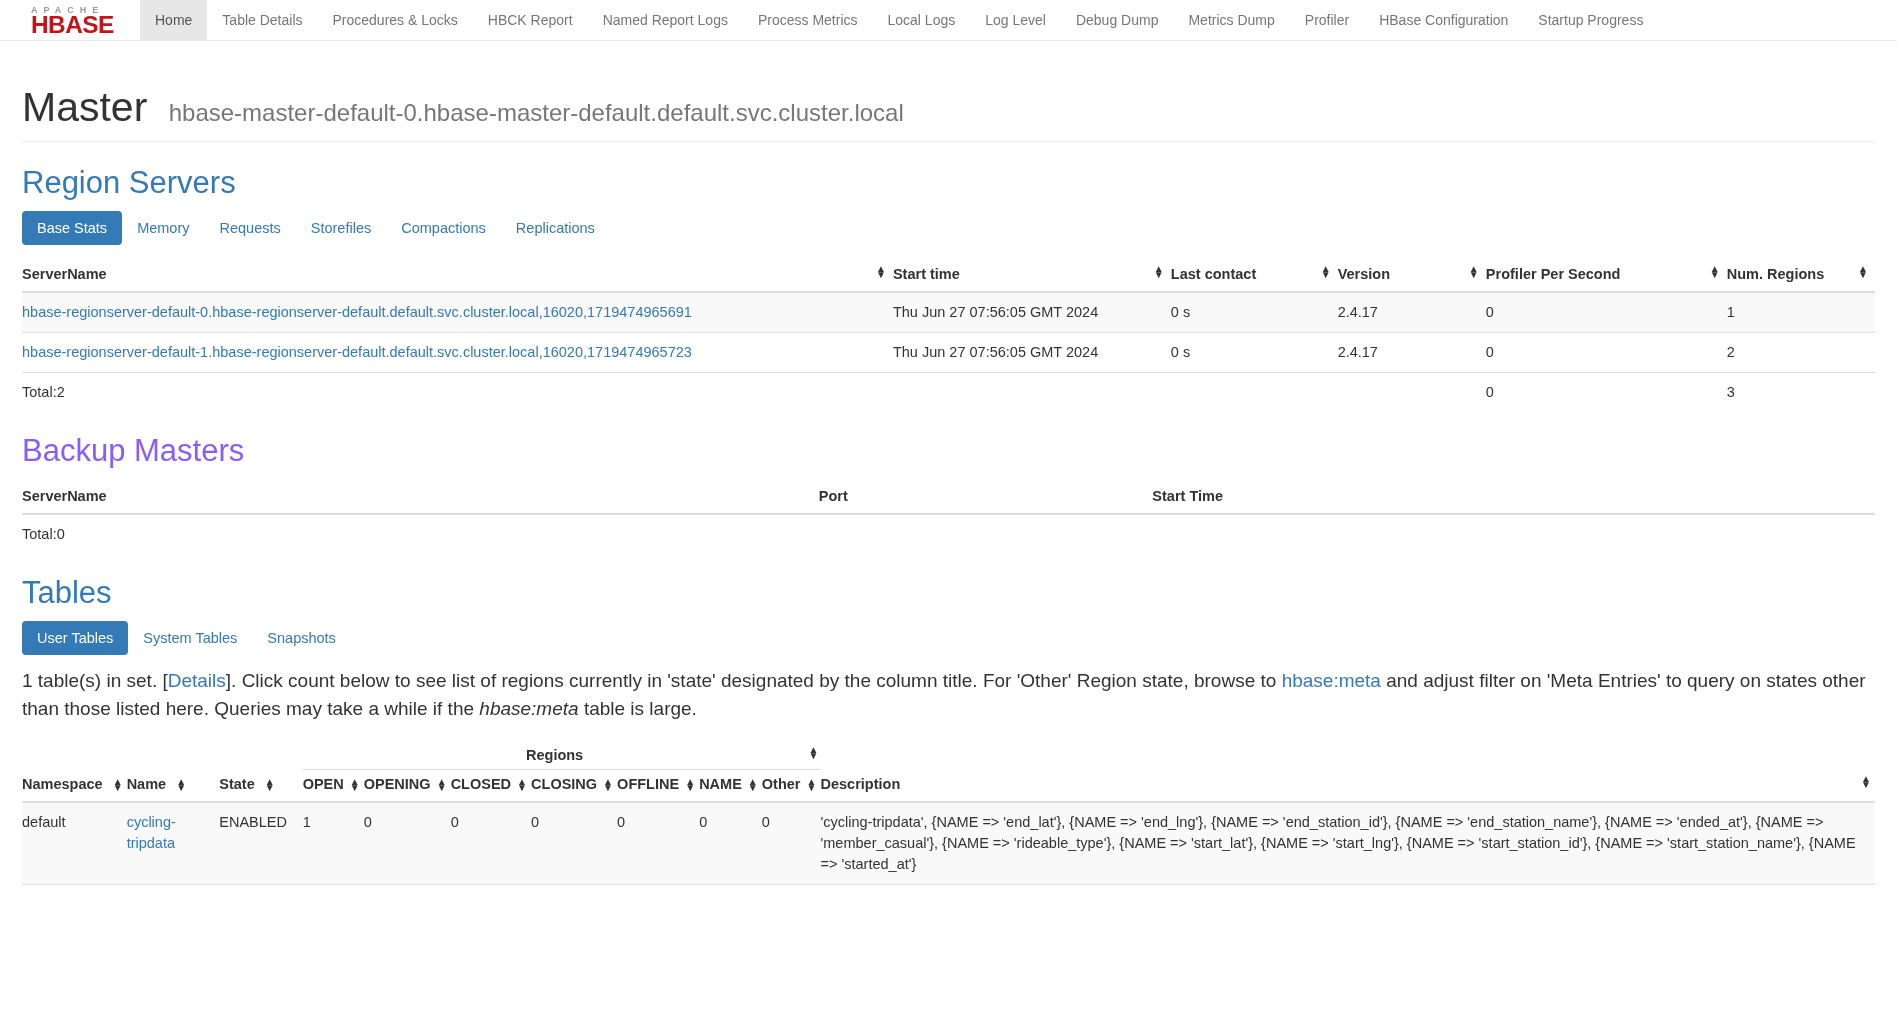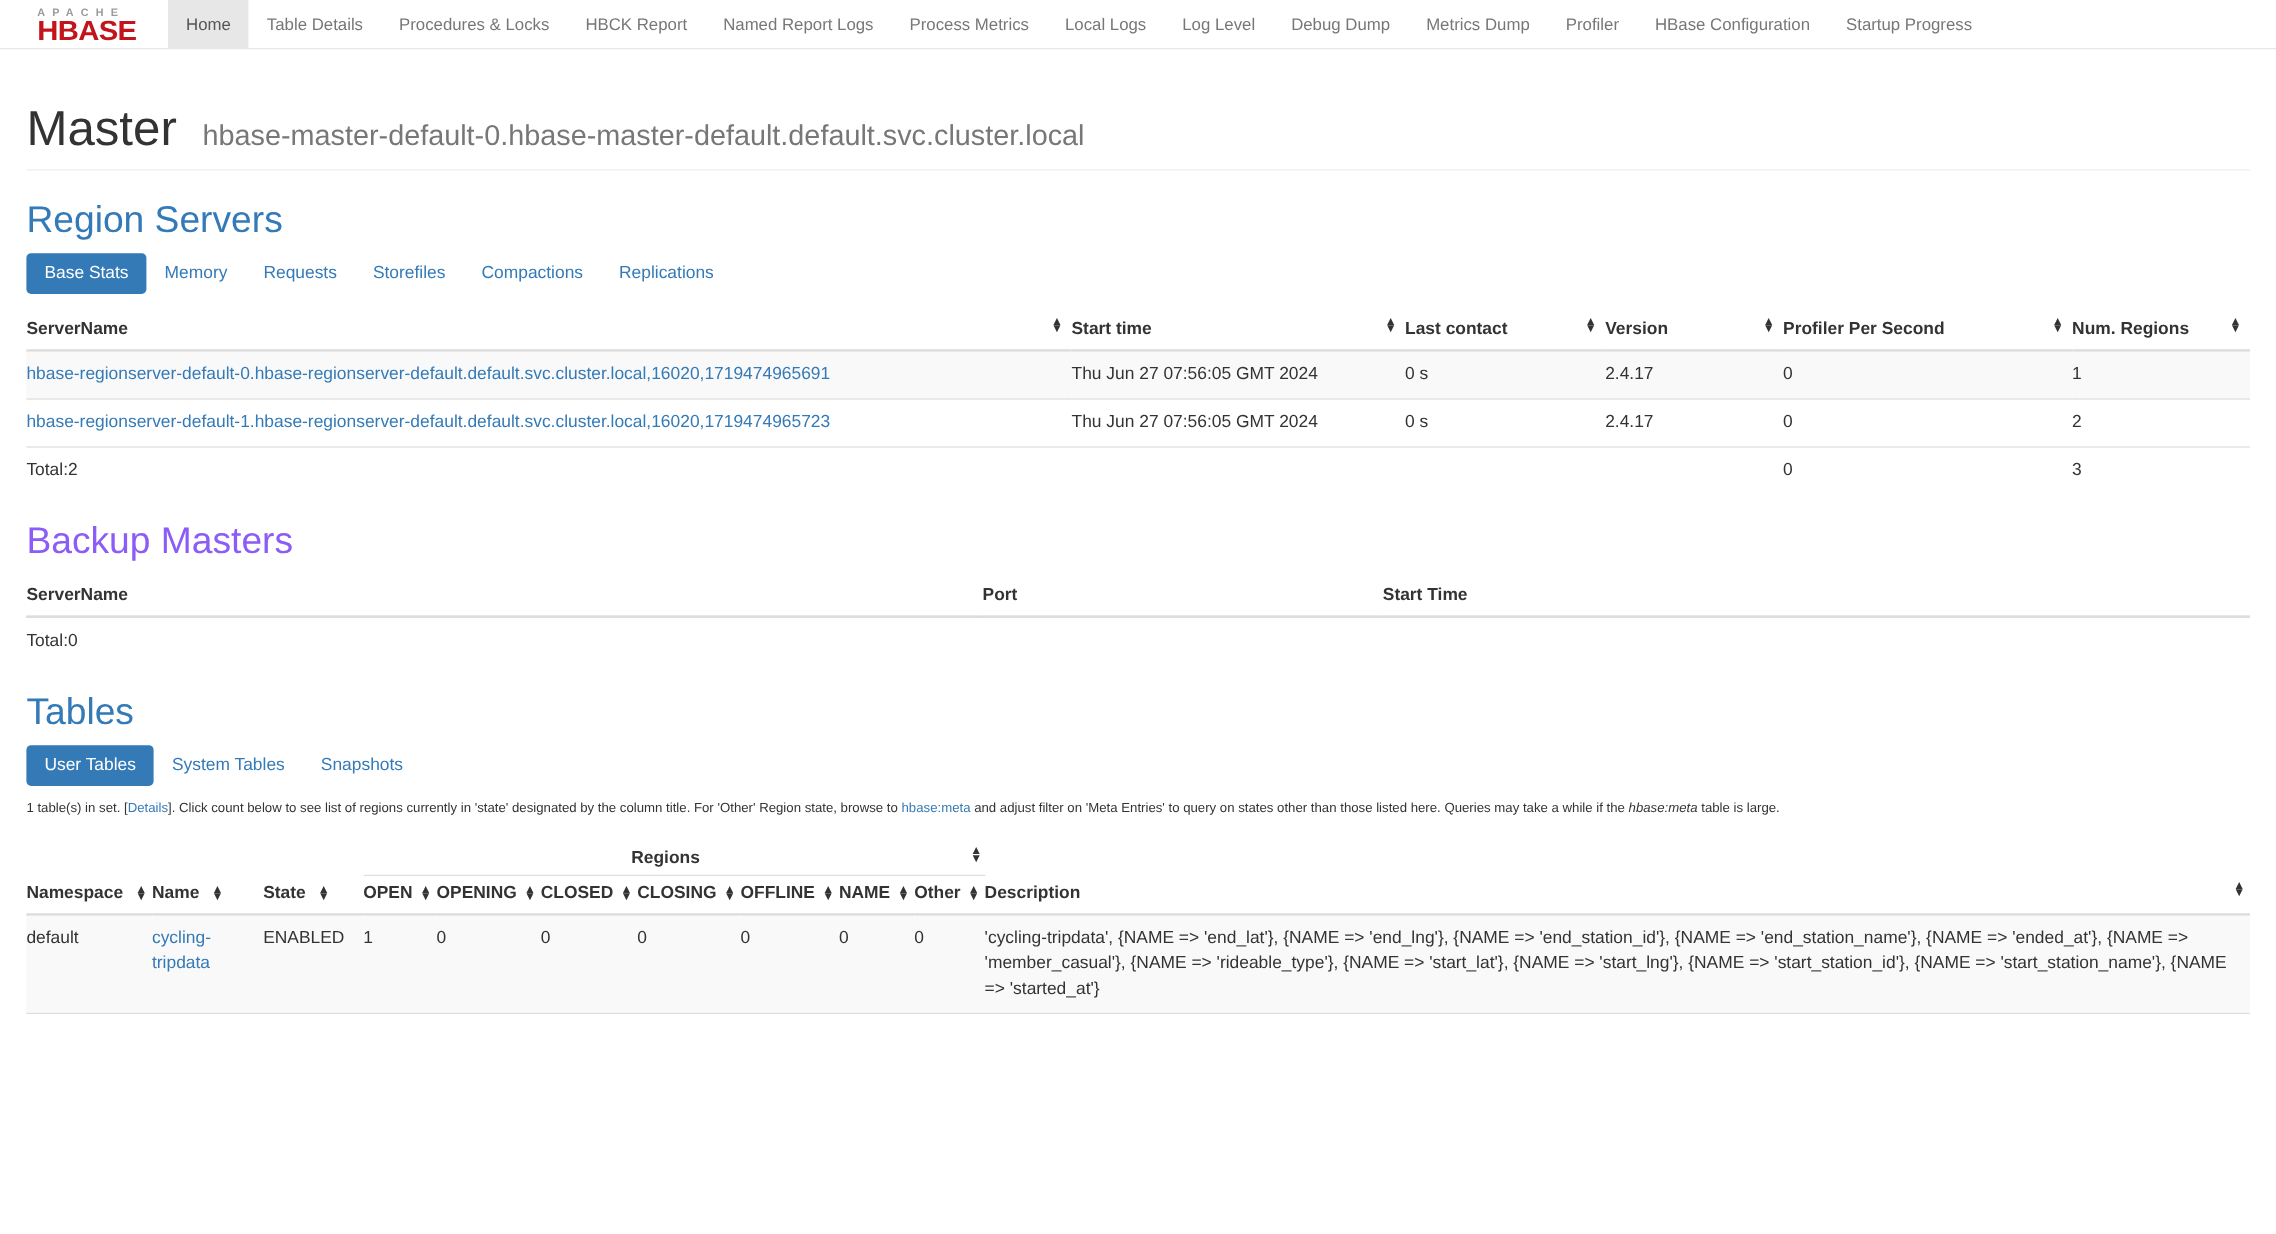--- a/index.html
+++ b/index.html
@@ -159,21 +159,21 @@
   table.tables-tbl th.plain {
     text-align: left;
     padding: 9px 6px 9px 0;
     font-weight: bold;
     vertical-align: bottom;
     white-space: nowrap;
   }
   table.tables-tbl td { padding: 9px 6px 9px 0; border-top: 1px solid #dddddd; vertical-align: top; }
   table.tables-tbl tbody tr { background: #f9f9f9; }
 
-  .muted-note { font-size: 11px; line-height: 1.45; color: #333333; margin: 4px 0 18px 0; }
+  .muted-note { font-size: 19px; line-height: 1.45; color: #333333; margin: 4px 0 18px 0; }
   .muted-note a { color: #337ab7; text-decoration: none; }
   .muted-note em { font-style: italic; }
 
   .desc-cell { line-height: 1.45; word-break: break-word; }
   .bottom-rule { border-top: 1px solid #dddddd; margin-top: 0; height: 1px; }
   .spacer-bottom { height: 40px; }
 </style>
 </head>
 <body>
 

